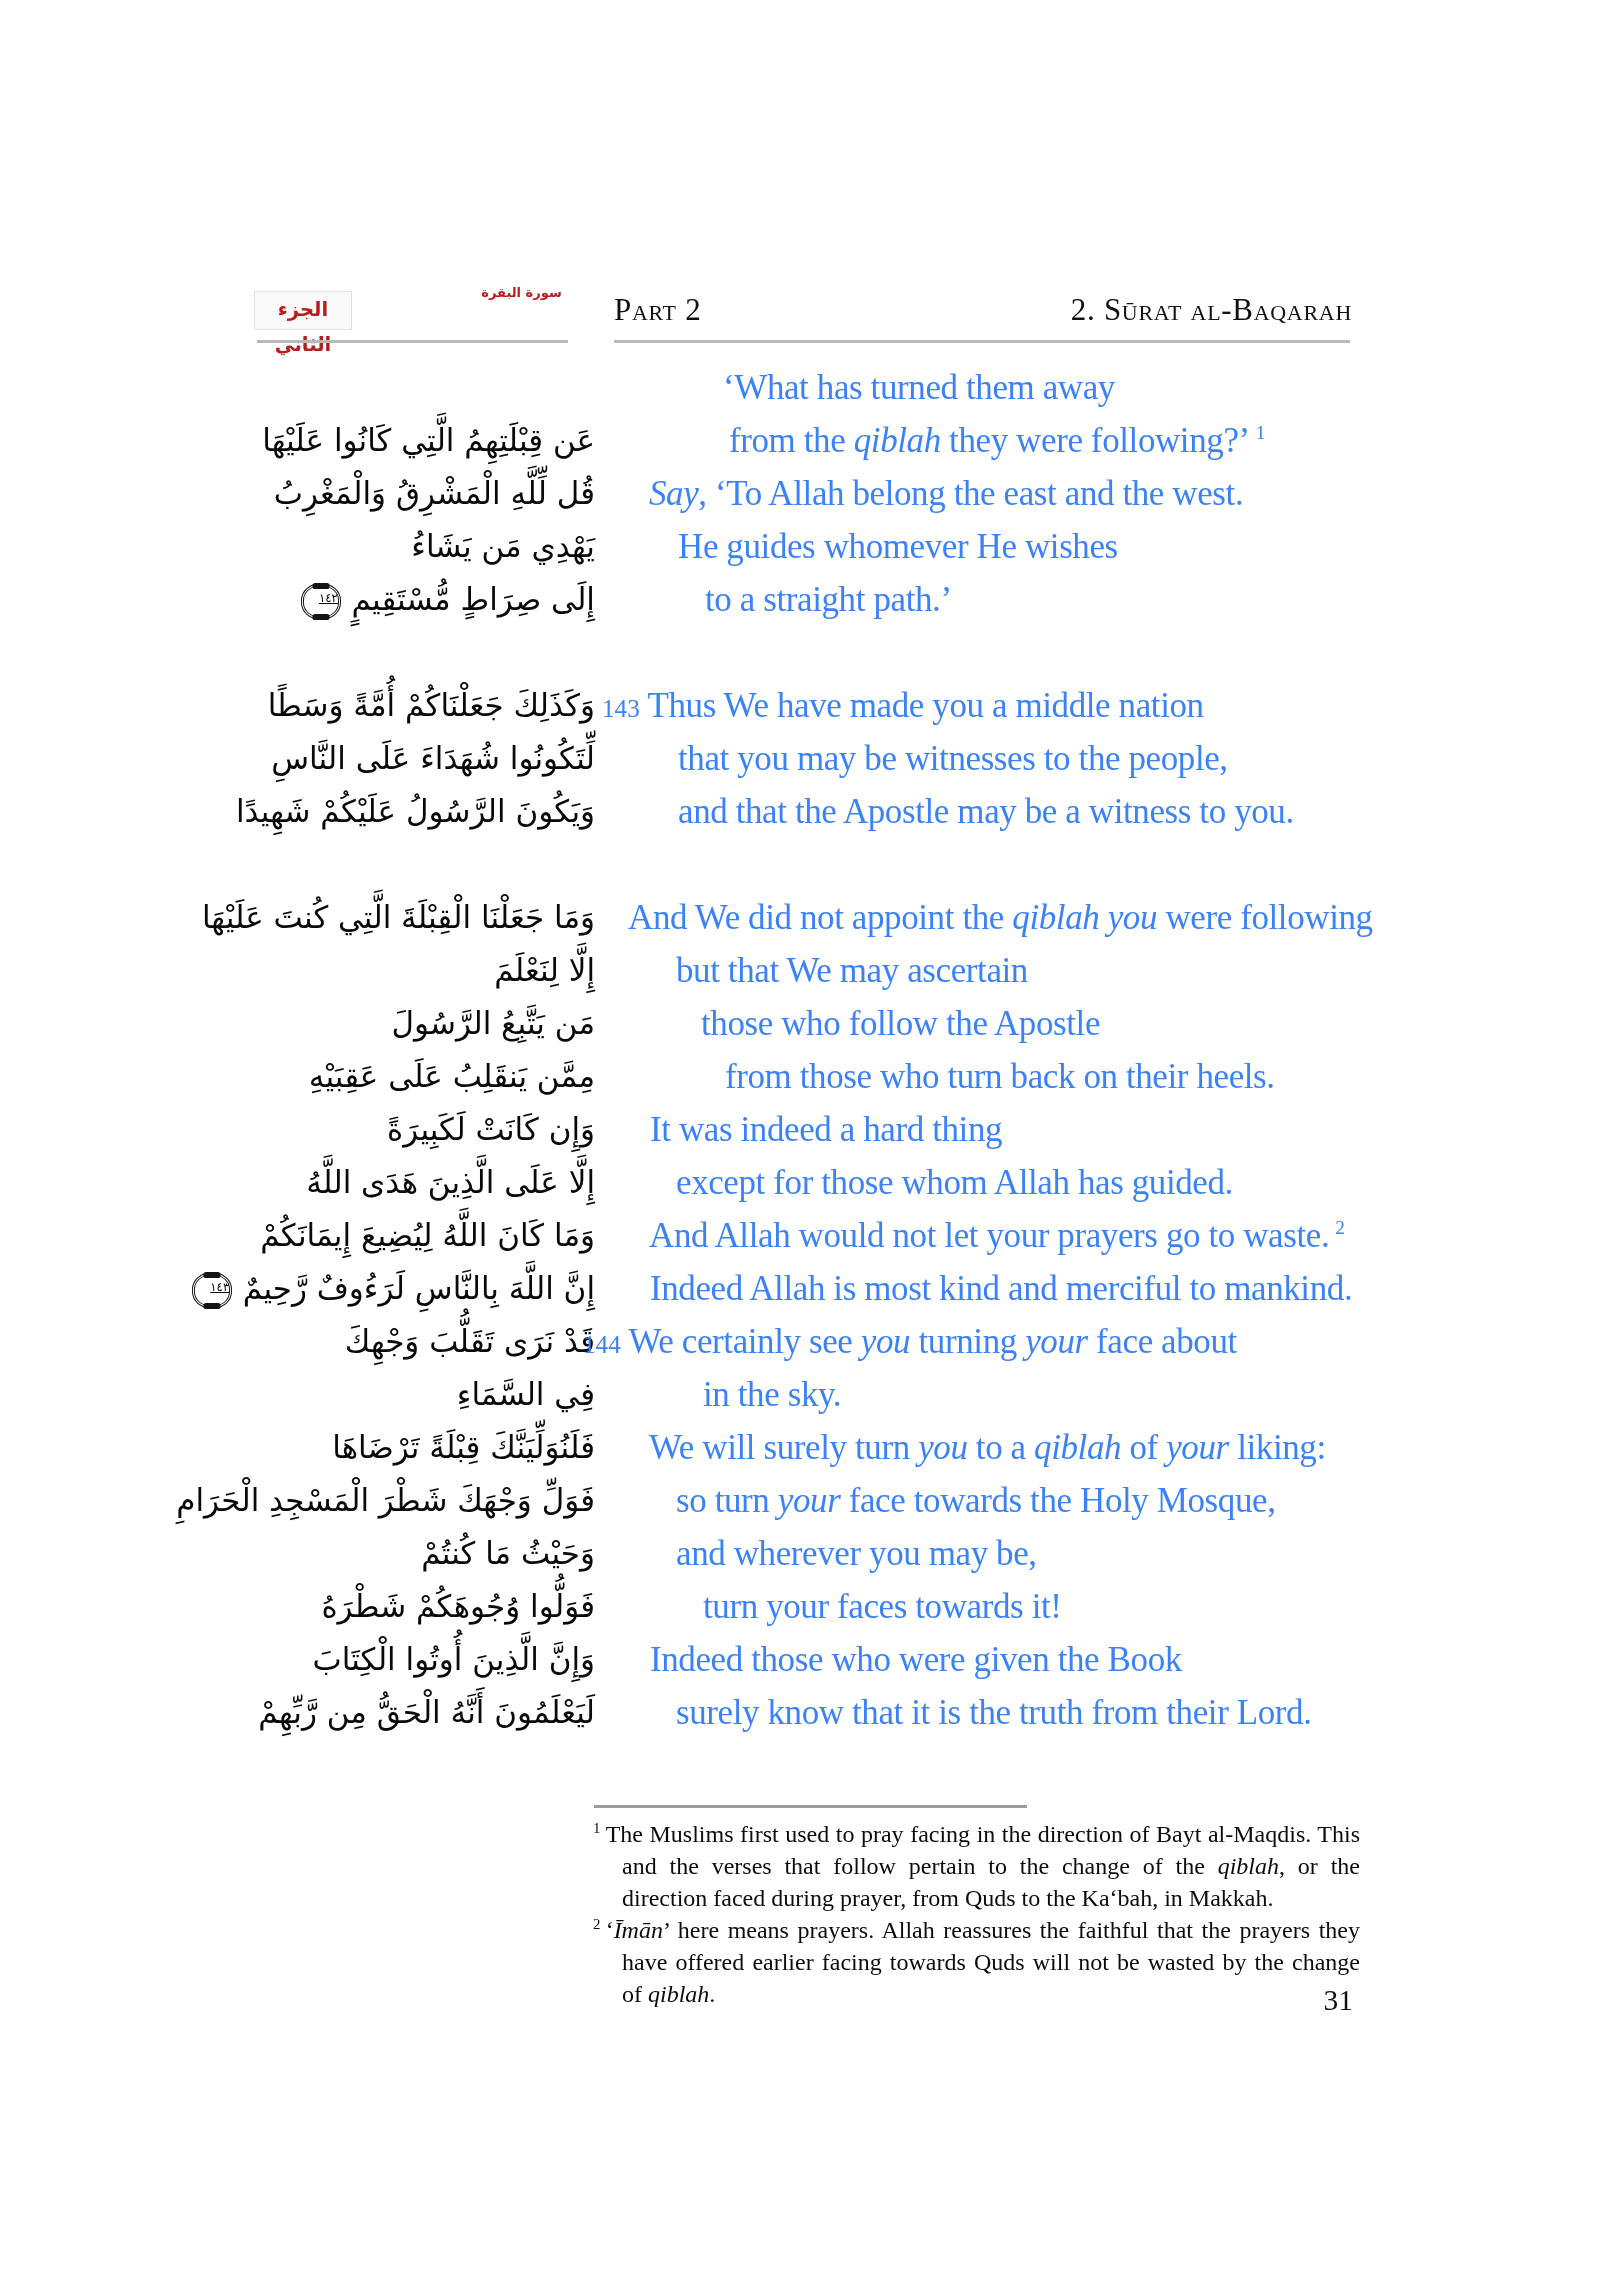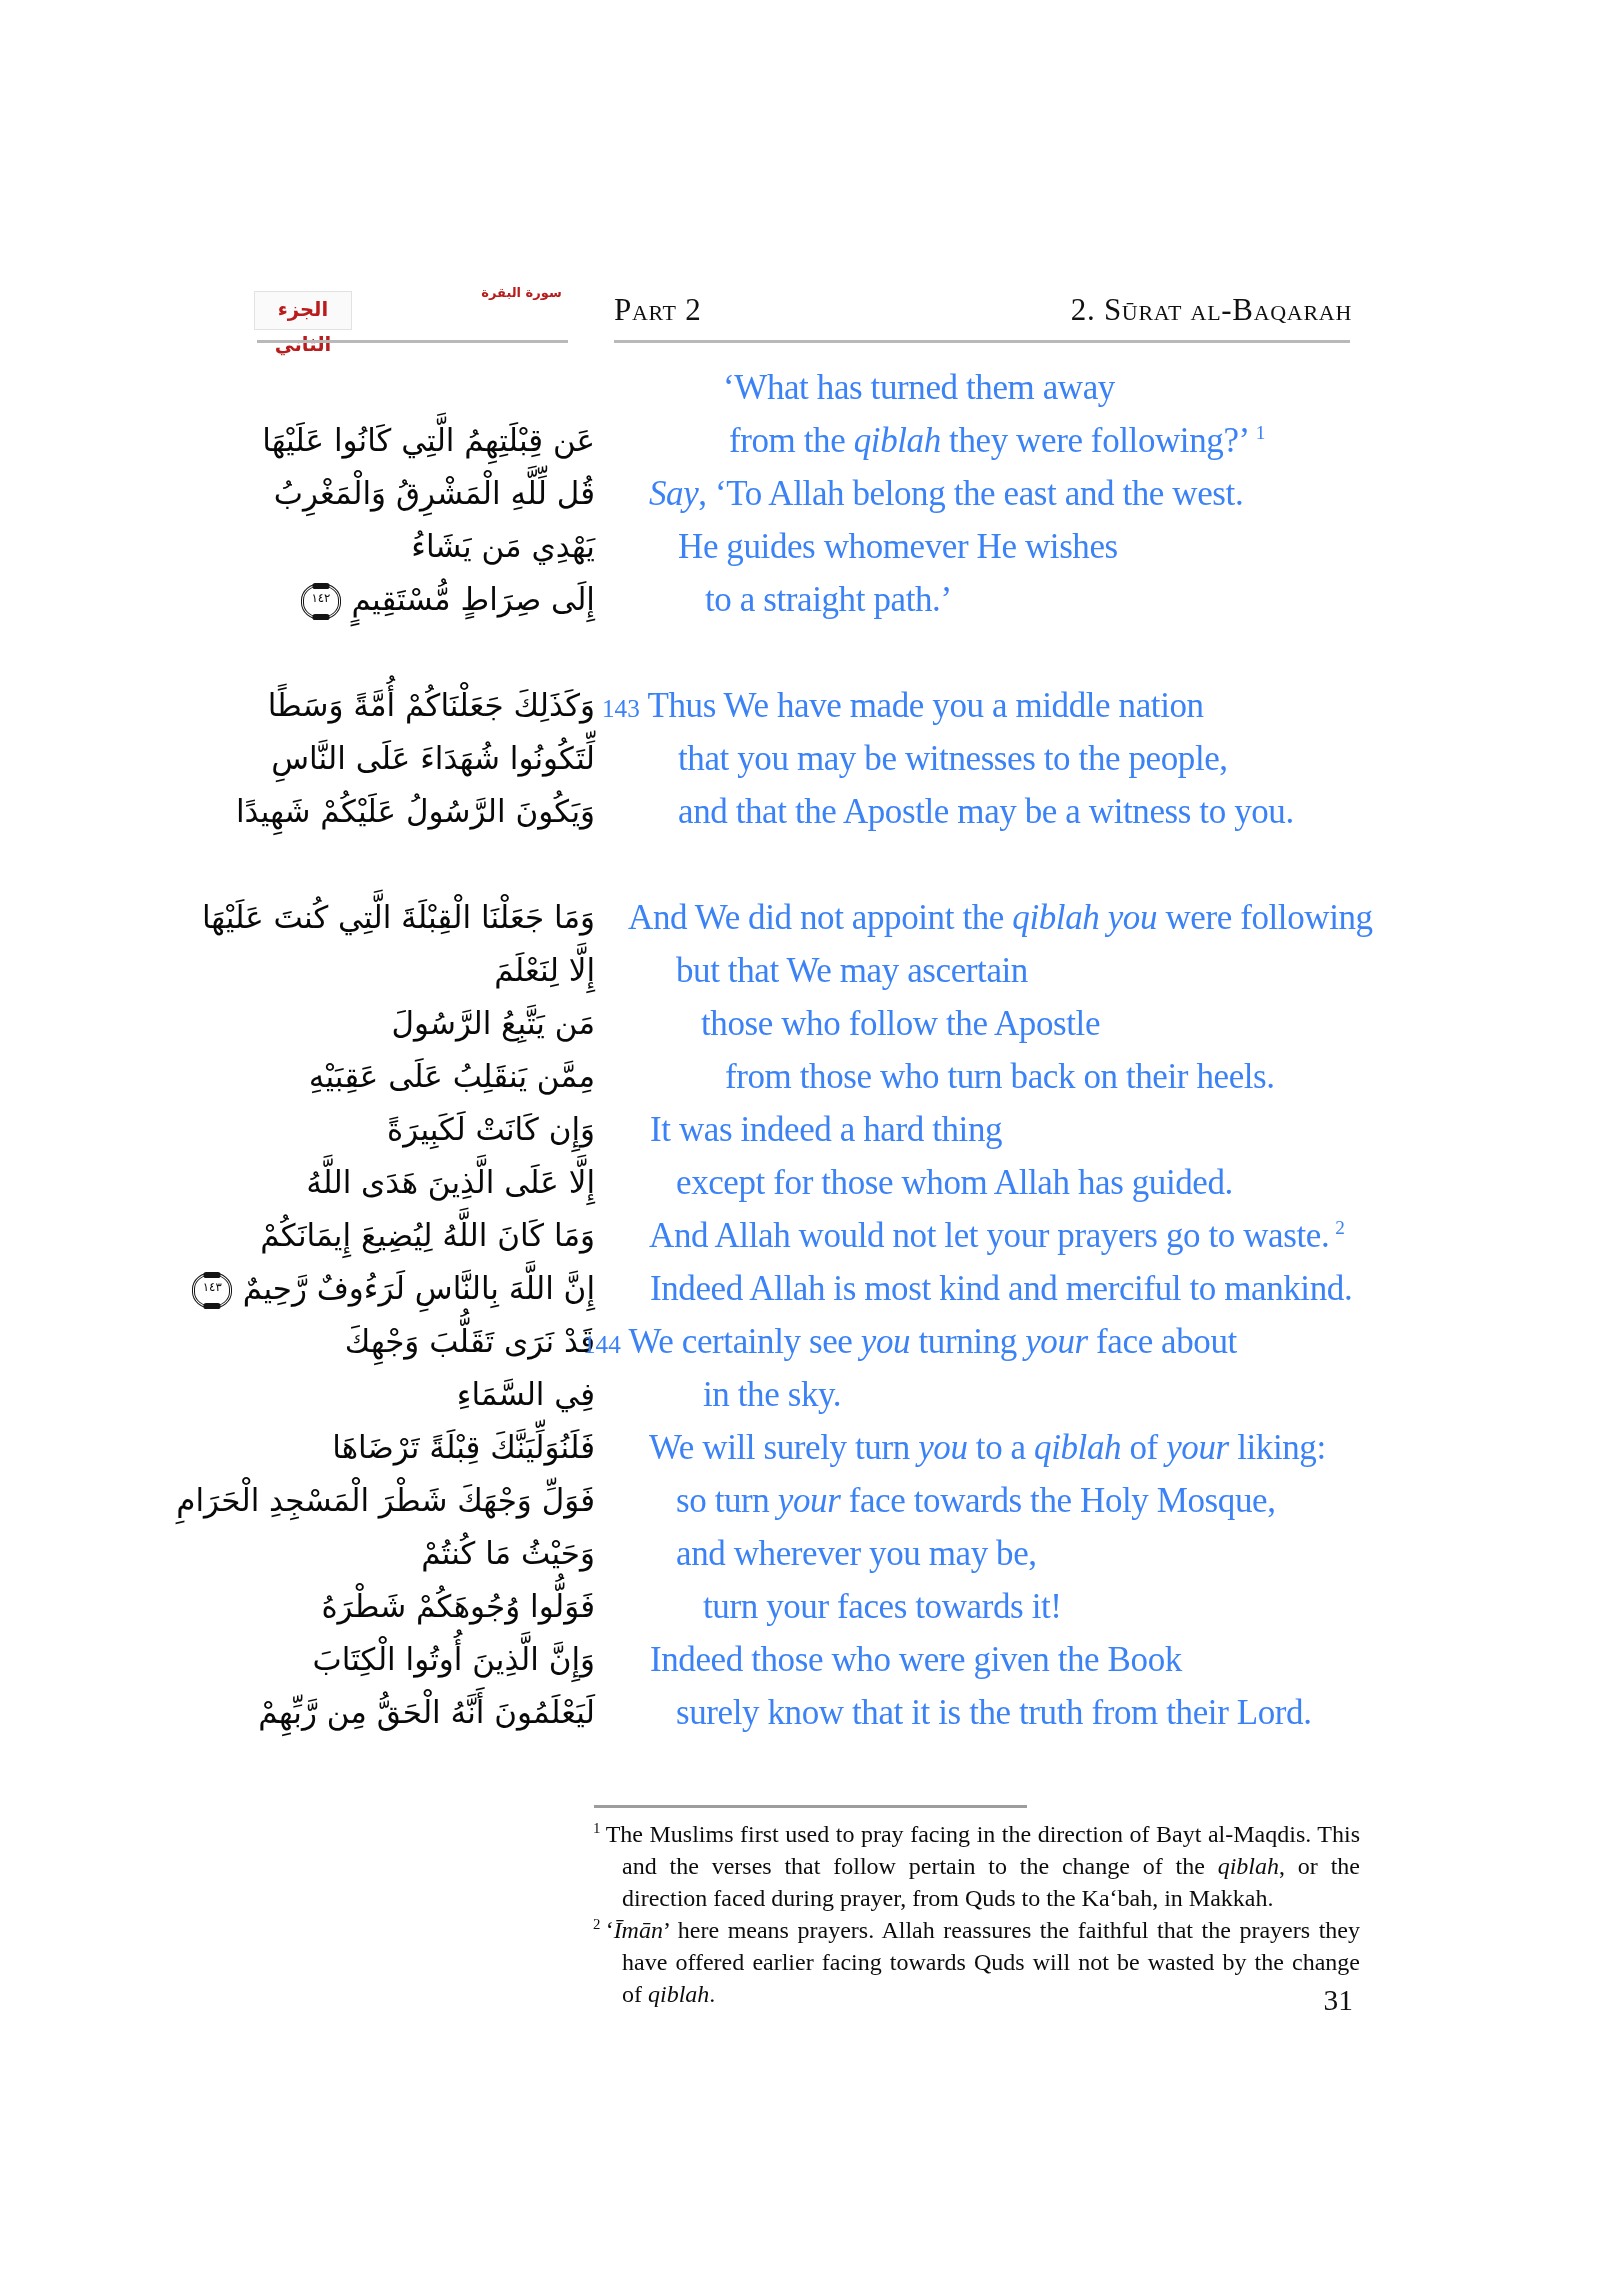--- a/index.html
+++ b/index.html
@@ -37,21 +37,21 @@
     position:absolute; top:0; white-space:nowrap;
     font-size:35px; line-height:53px; letter-spacing:-0.4px; color:#3b82f6;
   }
   .en .it{ font-style:italic;}
   .en .vn{ font-size:0.72em; letter-spacing:0;}
   .en sup{ font-size:0.55em; line-height:0; vertical-align:super; margin-left:5.9px;}
   
   .medallion{
     display:inline-block; position:relative; width:34px; height:31px;
     border:3.9px double #141414; border-radius:50% / 46%;
-    vertical-align:middle; margin-right:10.5px; margin-left:2.6px; text-align:center;
+    vertical-align:middle; margin-right:10.5px; margin-left:2.6px; text-decoration:underline;
   }
   .medallion::before,.medallion::after{
     content:""; position:absolute; left:50%; transform:translateX(-50%);
     width:17px; height:5.2px; background:#141414; border-radius:2.6px;
   }
   .medallion::before{ top:-2.6px;}
   .medallion::after{ bottom:-2.6px;}
   .medallion .num{ display:block; font-size:11.8px; line-height:25px; letter-spacing:0;}
   
   .fnrule{ position:absolute; left:594px; top:1805px; width:433px; height:2.6px; background:#9d9d9d;}

